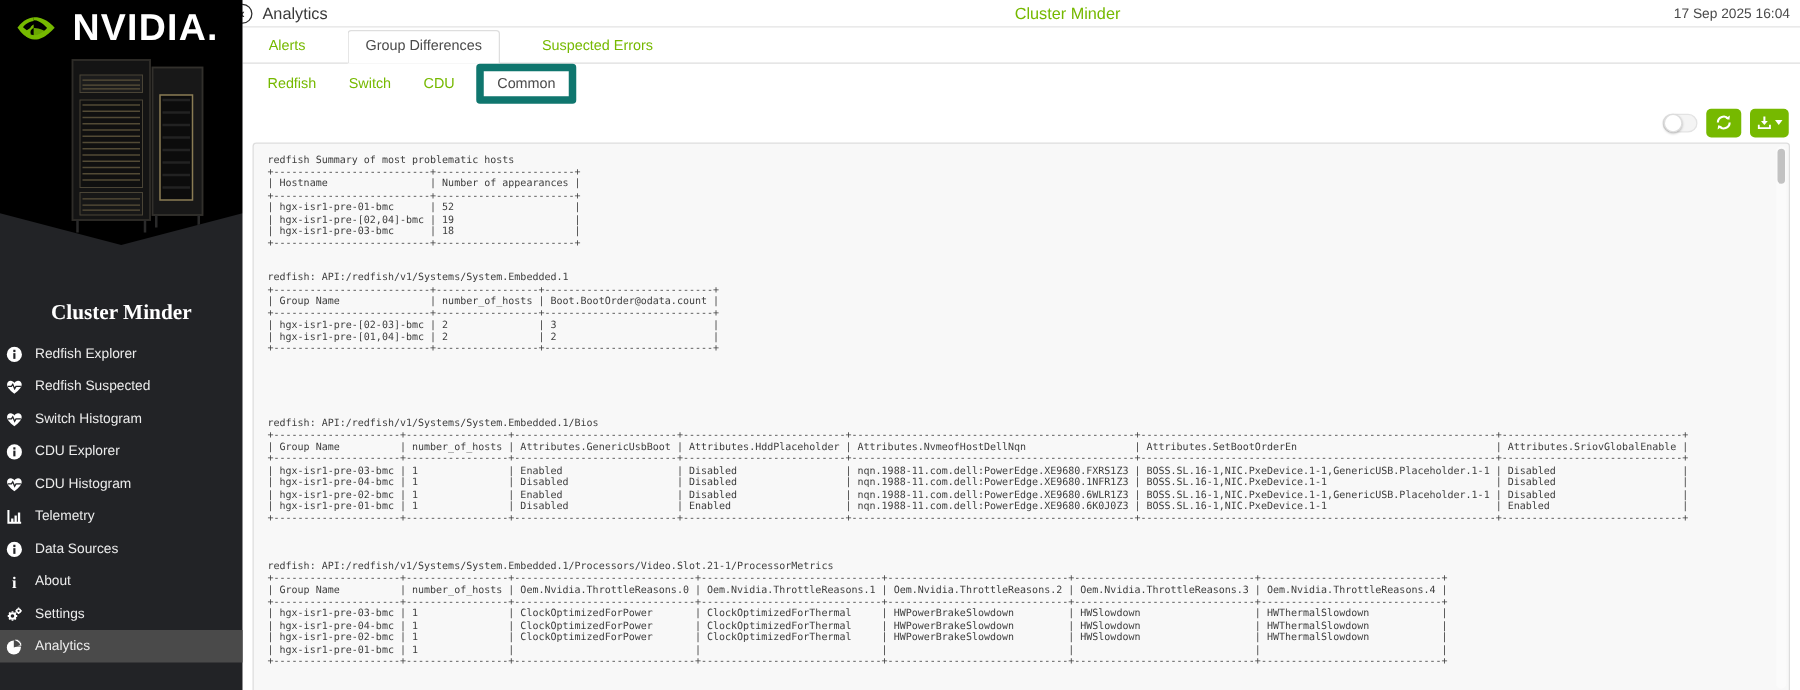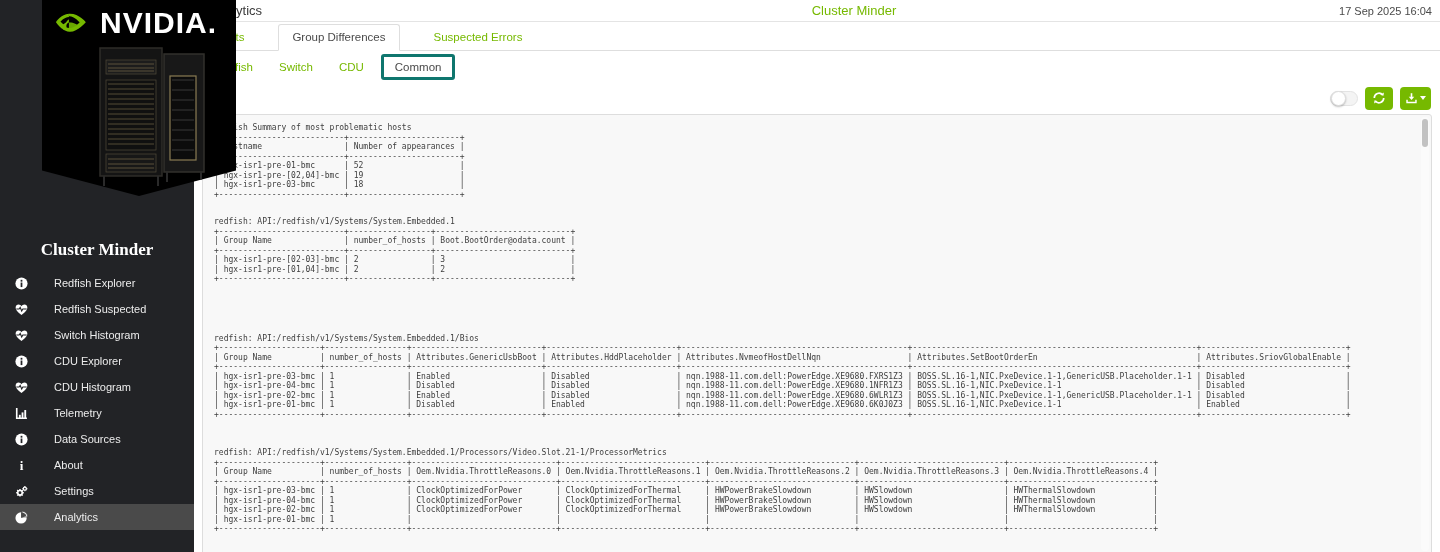--- a/index.html
+++ b/index.html
@@ -4,29 +4,29 @@
 <style>
   * { margin:0; padding:0; box-sizing:border-box; }
   html,body { width:1440px; height:552px; overflow:hidden; background:#fff;
               font-family:"Liberation Sans", sans-serif; }
   body { position:relative; }
 
   
   .sidebar { position:absolute; left:0; top:0; width:194px; height:552px;
              background:#222326; z-index:5; }
   .side-hero { position:relative; width:194px; height:196px; background:#000;
-               clip-path:polygon(0 0,100% 0,100% 87%,50% 100%,0 87%);margin-left:42px; }
+               clip-path:polygon(0 0,100% 0,100% 87%,50% 100%,0 87%); }
   .brand { display:flex; align-items:center; gap:6px; padding:6px 6px 0 10px; }
   .brand-text { color:#fff; font-weight:bold; font-size:30px; letter-spacing:1px; }
   .rack-art { display:block; margin:0 auto; }
   .side-title { color:#fff; font-family:"Liberation Serif", serif; font-weight:bold;
                 font-size:17px; text-align:center; margin:44px 0 10px 0; }
   .nav { list-style:none; }
-  .nav-item { display:flex; align-items:center; gap:26px; height:26px;
-              padding-left:15px; color:#ececec; font-size:11px; cursor:pointer; }
+  .nav-item { display:flex; align-items:center; gap:10px; height:26px;
+              padding-left:5px; color:#ececec; font-size:11px; cursor:pointer; }
   .nav-item.active { background:#4a4a4a; }
   .nav-ic { width:13px; height:13px; flex:0 0 13px; display:inline-flex; }
 
   
   .main { position:absolute; left:194px; top:0; right:0; height:552px; background:#fff; }
 
   .topbar { position:relative; height:22px; border-bottom:1px solid #e4e4e4;
             display:flex; align-items:center; }
   .back-btn { position:absolute; left:-8px; top:3px; width:16px; height:16px;
               border-radius:50%; background:#fff; border:1.5px solid #2b2b2b;
@@ -40,21 +40,21 @@
   .tabs { display:flex; align-items:flex-end; padding-left:7px; height:29px;
           border-bottom:1px solid #dedede;gap:20px; }
   .tab { padding:6px 13px 7px 13px; font-size:11.5px; color:#76b900; cursor:pointer;
          border:1px solid transparent; margin-bottom:-1px; }
   .tab.active { color:#4a4a4a; background:#fff; border-color:#dedede;
                 border-bottom-color:#fff; border-radius:3px 3px 0 0; }
 
   .subtabs { display:flex; align-items:center; height:31px; padding-left:7px; }
   .subtab { padding:6px 13px; font-size:11.5px; color:#76b900; cursor:pointer; }
   .subtab.active { color:#4a4a4a; }
-  .annotate-box { border:3px solid #0f766e; border-radius:3px; margin-left:4px; }
+  .annotate-box { border:6px solid #0f766e; border-radius:3px; margin-left:4px; }
   .annotate-box .subtab { padding:4px 11px; }
 
   .toolbar { height:32px; display:flex; align-items:center; justify-content:flex-end;
              gap:7px; padding-right:9px; }
   .toggle { width:28px; height:15px; border-radius:8px; background:#f4f4f4;
             border:1px solid #e3e3e3; position:relative; cursor:pointer; }
   .toggle-knob { position:absolute; left:0px; top:-1px; width:15px; height:15px;
                  border-radius:50%; background:#fff; border:1px solid #ddd;
                  box-shadow:0 1px 2px rgba(0,0,0,.25); }
   .tool-btn { height:23px; min-width:28px; background:#76b900; border:none;

